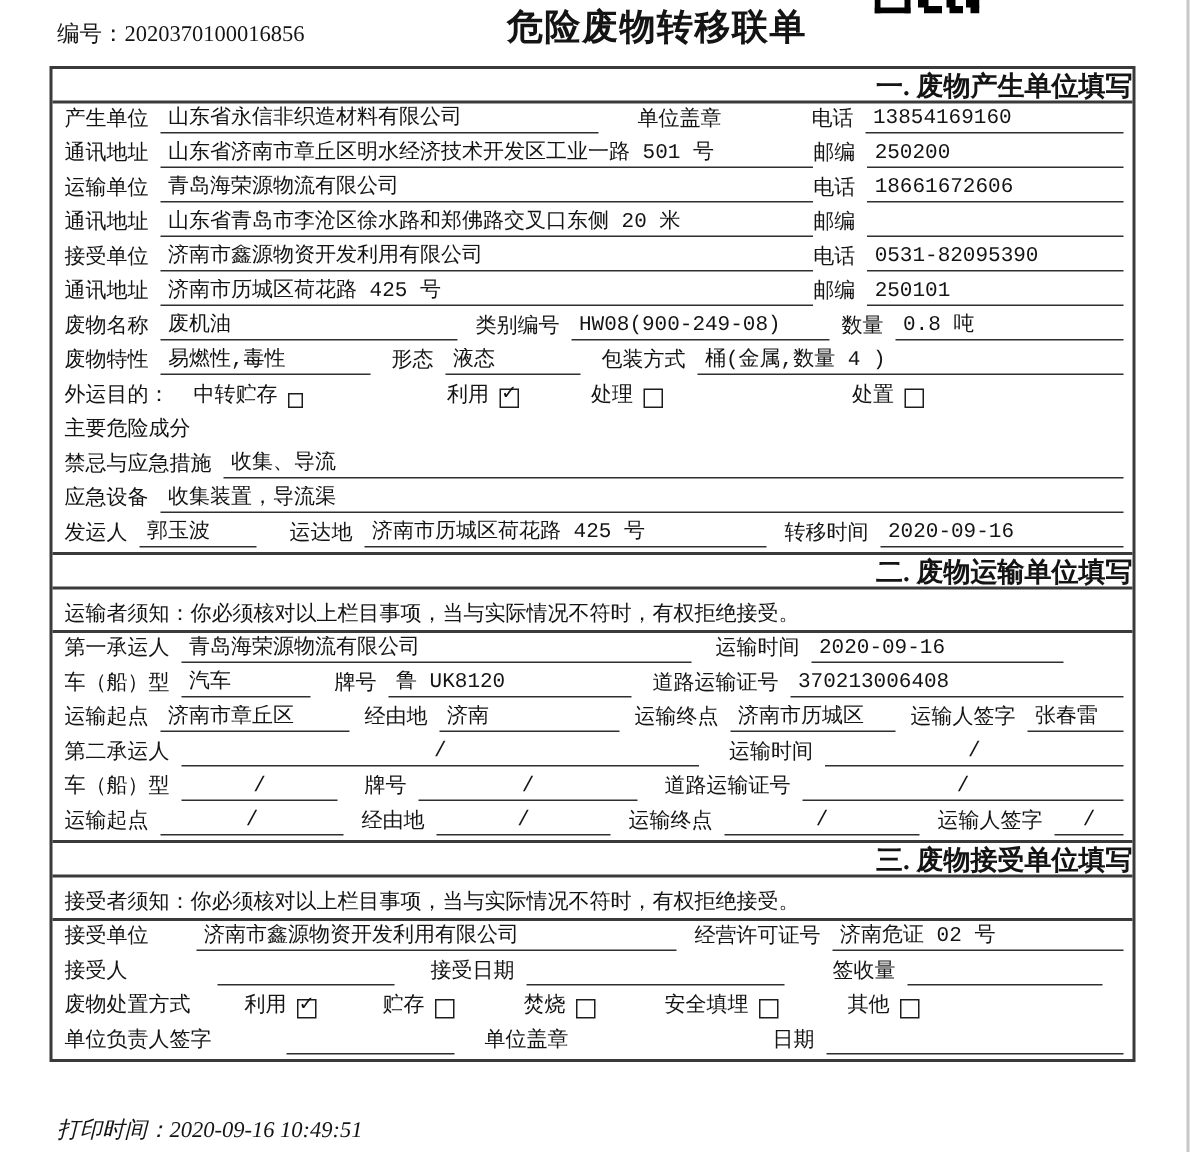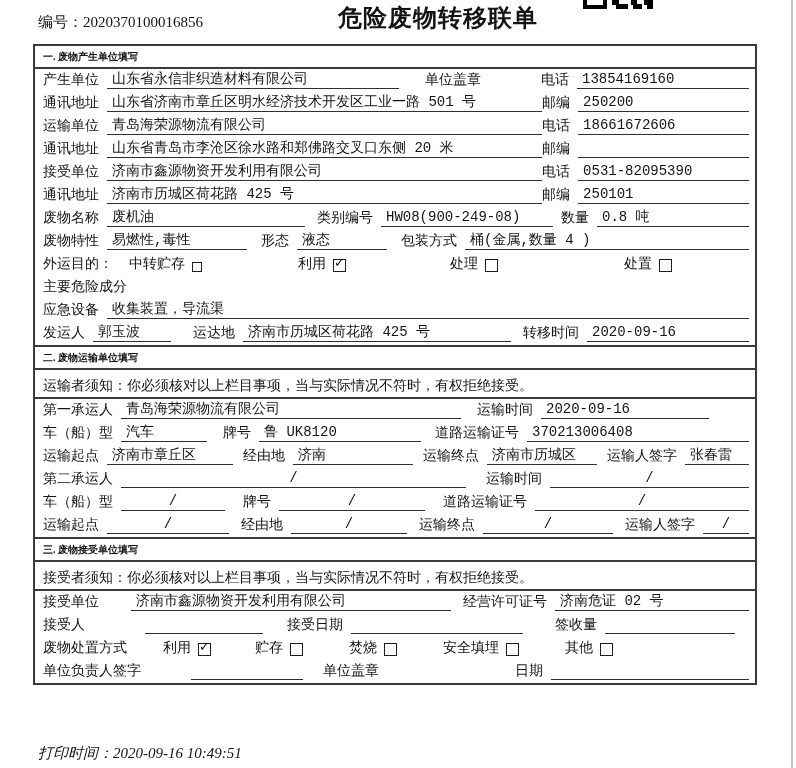--- a/index.html
+++ b/index.html
@@ -22,22 +22,22 @@
   }
   .qr-fragment { position: absolute; left: 583px; top: 0; width: 70px; height: 9px; }
   
   .form-table {
     position: absolute; left: 33px; top: 44px; width: 724px;
     border: 2px solid #3a3a3a; background: #fff;
   }
   .section + .section { border-top: 2px solid #3a3a3a; }
   .section-heading {
     height: 23px; line-height: 22px; padding-left: 8px;
-    font-size: 10px; font-weight: bold;
-    border-bottom: 2px solid #3a3a3a; white-space: nowrap;
+    font-size: 18px; font-weight: bold;
+    border-bottom: 2px solid #3a3a3a; white-space: nowrap; text-align: right;
   }
   .notice-row {
     height: 29px; padding: 7px 8px 0 8px; font-size: 14px;
     border-bottom: 2px solid #3a3a3a; white-space: nowrap;
   }
   .row {
     display: flex; align-items: flex-end;
     height: 23px; padding: 0 6px 3px 6px; font-size: 14px; line-height: 1.15;
   }
   .lbl { white-space: nowrap; margin: 0 8px 0 2px; padding-bottom: 1px; }
@@ -154,34 +154,38 @@
       <div class="row">
         <span class="lbl">外运目的：</span>
         <span class="cb" style="margin-left:8px">
           <span class="cb-label">中转贮存</span>
           <span class="box small"></span>
         </span>
         <span class="cb" style="margin-left:96px">
           <span class="cb-label">利用</span>
           <span class="box checked"></span>
         </span>
-        <span class="cb" style="margin-left:104px">
+        <span class="cb" style="margin-left:48px">
           <span class="cb-label">处理</span>
           <span class="box"></span>
         </span>
         <span class="cb" style="margin-left:126px">
           <span class="cb-label">处置</span>
           <span class="box"></span>
         </span>
       </div>
 
       <div class="row">
         <span class="lbl">主要危险成分</span>
       </div>
 
+      <div class="row">
+        <span class="lbl">禁忌与应急措施</span>
+        <span class="val grow">收集、导流</span>
+      </div>
 
       <div class="row">
         <span class="lbl">应急设备</span>
         <span class="val grow">收集装置，导流渠</span>
       </div>
 
       <div class="row">
         <span class="lbl">发运人</span>
         <span class="val" style="width:78px">郭玉波</span>
         <span class="lbl" style="margin-left:22px">运达地</span>

